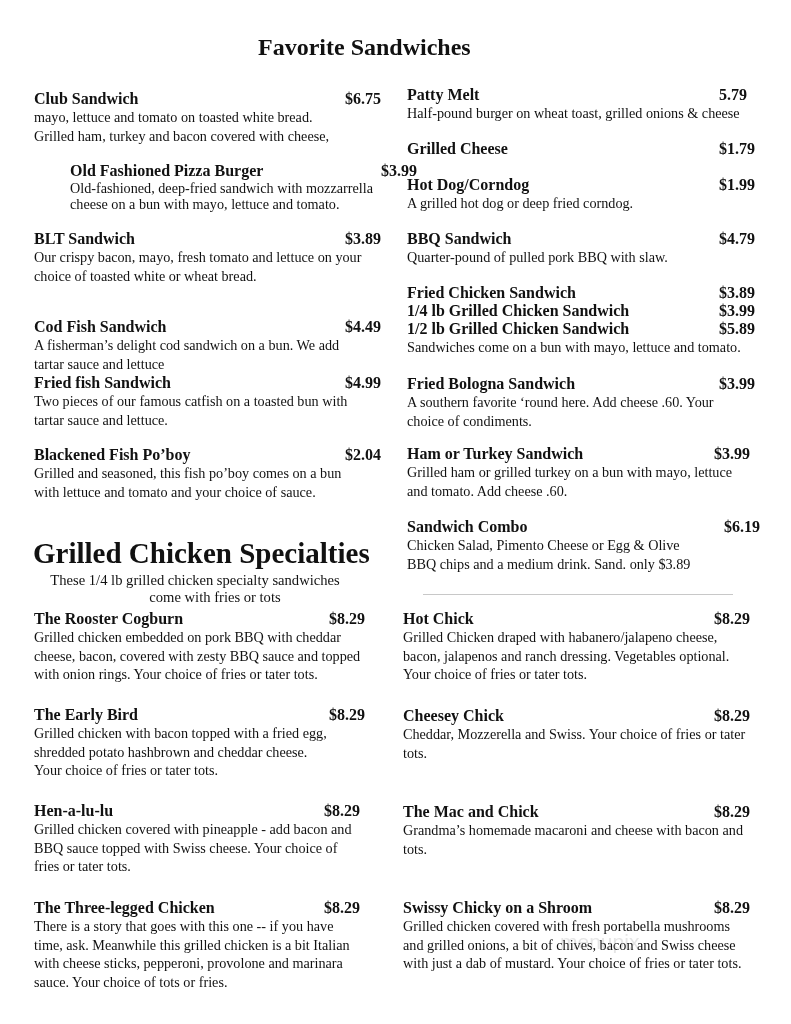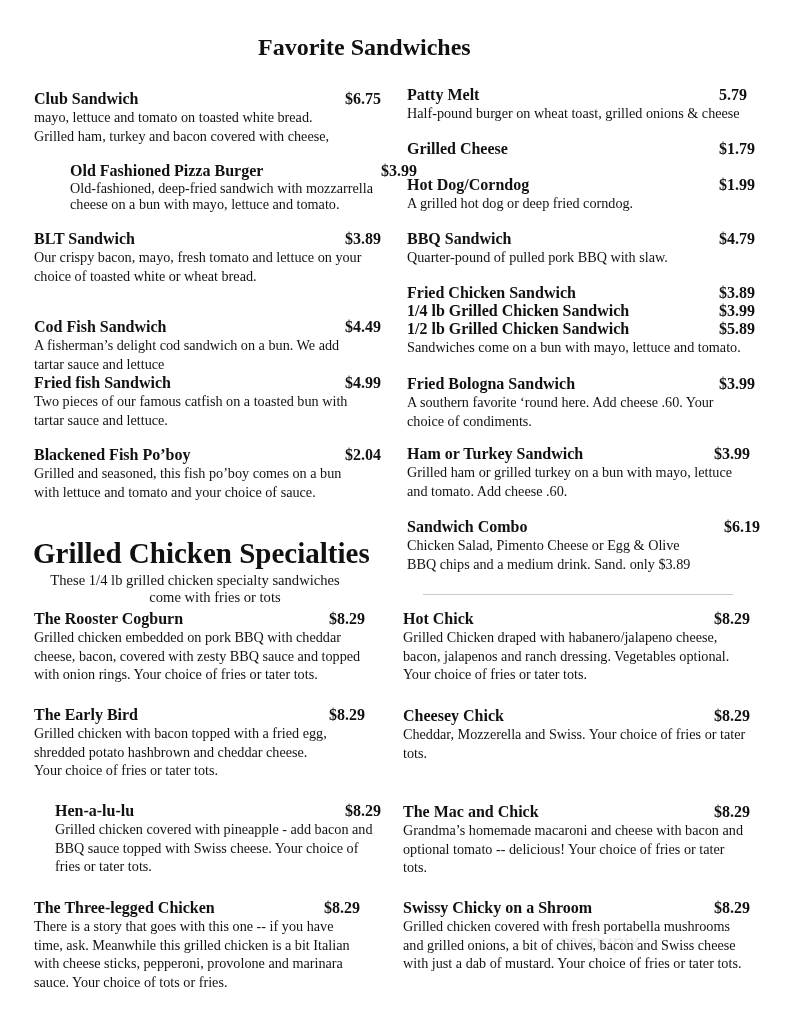--- a/index.html
+++ b/index.html
@@ -114,21 +114,21 @@
   <div class="desc">with onion rings. Your choice of fries or tater tots.</div>
 </div>
 
 <div class="item" style="left:34px; top:706px; width:360px;">
   <div class="hdr"><span>The Early Bird</span><span class="price" style="left:295px;">$8.29</span></div>
   <div class="desc">Grilled chicken with bacon topped with a fried egg,</div>
   <div class="desc">shredded potato hashbrown and cheddar cheese.</div>
   <div class="desc">Your choice of fries or tater tots.</div>
 </div>
 
-<div class="item" style="left:34px; top:802px; width:360px;margin-left:21px;">
+<div class="item" style="left:34px; top:802px; width:360px;">
   <div class="hdr"><span>Hen-a-lu-lu</span><span class="price" style="left:290px;">$8.29</span></div>
   <div class="desc">Grilled chicken covered with pineapple - add bacon and</div>
   <div class="desc">BBQ sauce topped with Swiss cheese.  Your choice of</div>
   <div class="desc">fries or tater tots.</div>
 </div>
 
 <div class="item" style="left:34px; top:899px; width:360px;">
   <div class="hdr"><span>The Three-legged Chicken</span><span class="price" style="left:290px;">$8.29</span></div>
   <div class="desc">There is a story that goes with this one -- if you have</div>
   <div class="desc">time, ask.  Meanwhile this grilled chicken is a bit Italian</div>
@@ -145,21 +145,20 @@
 
 <div class="item" style="left:403px; top:707px; width:380px;">
   <div class="hdr"><span>Cheesey Chick</span><span class="price" style="left:311px;">$8.29</span></div>
   <div class="desc">Cheddar, Mozzerella and Swiss. Your choice of fries or tater</div>
   <div class="desc">tots.</div>
 </div>
 
 <div class="item" style="left:403px; top:803px; width:380px;">
   <div class="hdr"><span>The Mac and Chick</span><span class="price" style="left:311px;">$8.29</span></div>
   <div class="desc">Grandma’s homemade macaroni and cheese with bacon and</div>
-  <div class="desc">optional tomato -- delicious! Your choice of fries or tater</div>
   <div class="desc">tots.</div>
 </div>
 
 <div class="item" style="left:403px; top:899px; width:385px;">
   <div class="hdr"><span>Swissy Chicky on a Shroom</span><span class="price" style="left:311px;">$8.29</span></div>
   <div class="desc">Grilled chicken covered with fresh portabella mushrooms</div>
   <div class="desc">and grilled onions, a bit of chives, bacon and Swiss cheese</div>
   <div class="desc">with just a dab of mustard.  Your choice of fries or tater tots.</div>
 </div>
 

